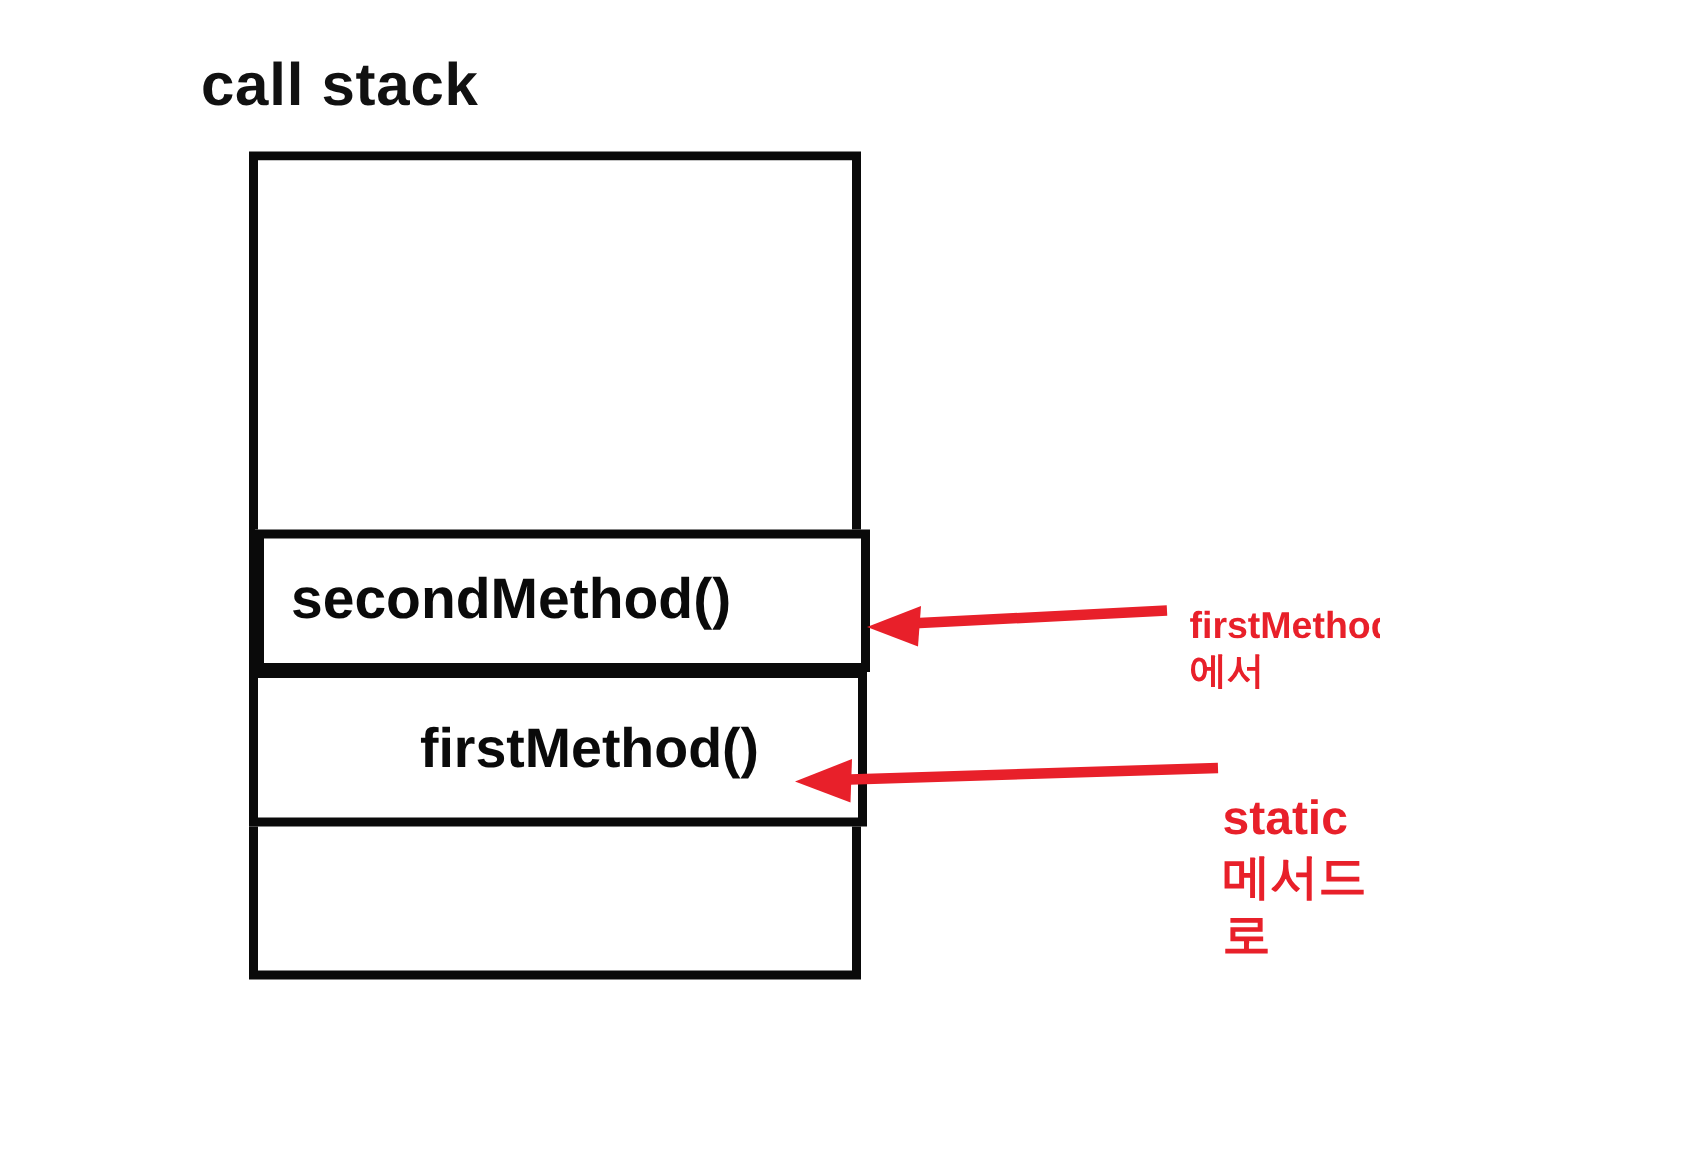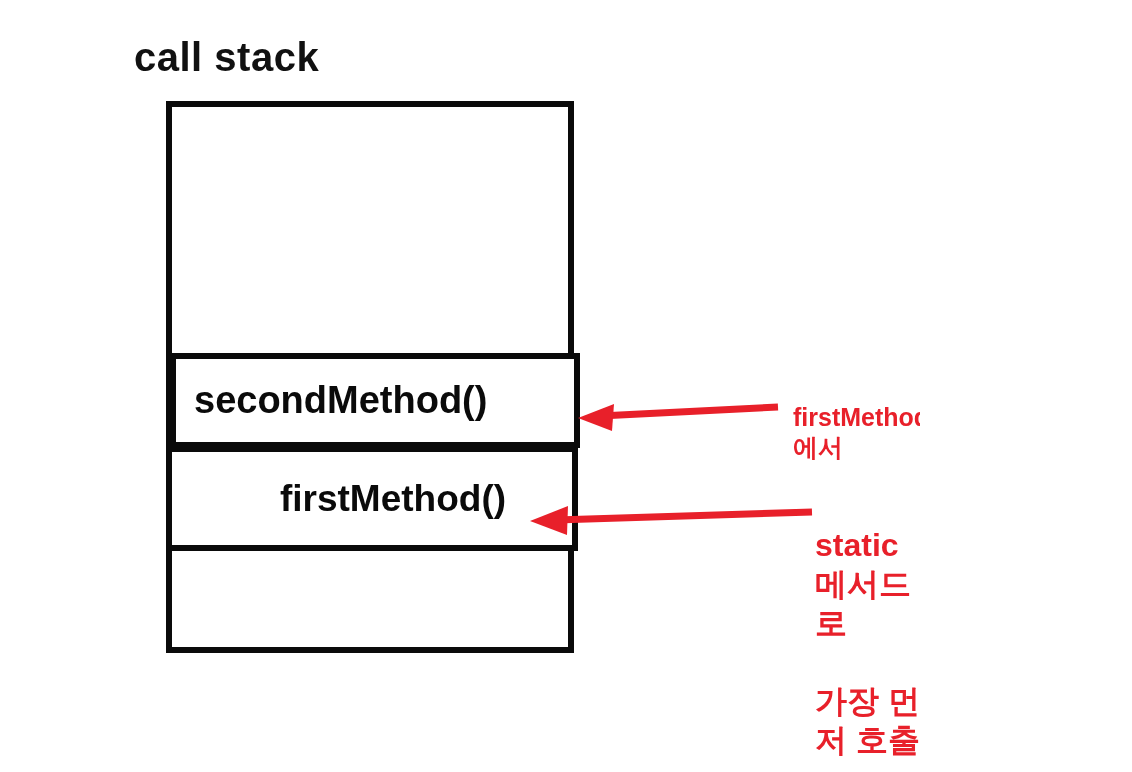--- a/index.html
+++ b/index.html
@@ -167,16 +167,15 @@
       <polygon points="530,521 568,506 567,535" fill="#E8202A"></polygon>
     </g>
   </svg>
 
   <div class="note" id="note-second">
     <div>firstMethod에서</div>
   </div>
 
   <div class="note" id="note-first">
     <div>static 메서드로</div>
-    <div>가장 먼저 호출</div>
   </div>
 
 </div>
 
 </body></html>

